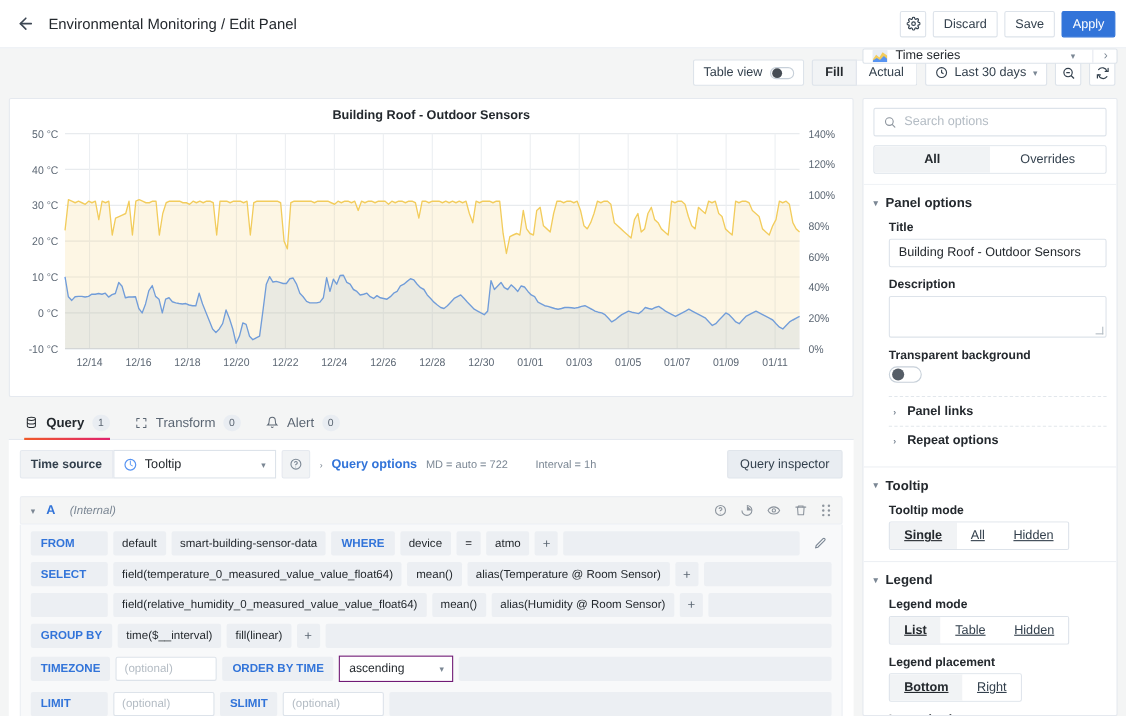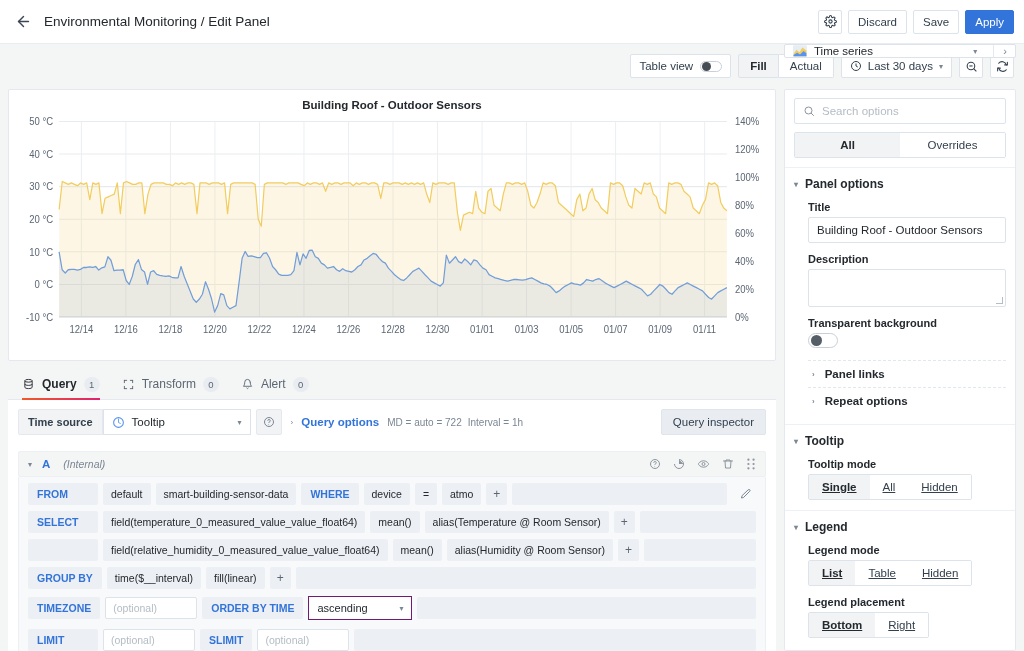--- a/index.html
+++ b/index.html
@@ -77,21 +77,21 @@
               align-items: center; padding: 0 9px; font-size: 11px; font-weight: 700;
               color: #33404d; border-radius: 2px 0 0 2px; }
   .ds-select { height: 26px; width: 148px; border: 1px solid #dde3ea; background: #fff;
                display: flex; align-items: center; gap: 7px; padding: 0 8px; font-size: 11.5px; color: #24292e; }
   .ds-icon-btn { width: 26px; height: 26px; background: #f1f3f5; border: 1px solid #e5e9ef;
                  display: flex; align-items: center; justify-content: center; color: #7b8794;
                  font-size: 11px; margin-left: 5px; border-radius: 2px; }
   .qopts { display: flex; align-items: center; gap: 8px; margin-left: 9px; flex: 1; }
   .qopts-toggle { font-size: 8px; color: #7b8794; }
   .qopts-label { font-size: 11.5px; font-weight: 700; color: #3274d9; cursor: pointer; }
-  .qopts-meta { font-size: 10px; color: #7b8794; display: flex; gap: 6px; text-align: center; }
+  .qopts-meta { font-size: 10px; color: #7b8794; display: flex; gap: 25px; text-align: center; }
   .qinspect { height: 26px; background: #e9edf2; border: 1px solid #e0e5eb; border-radius: 2px;
               padding: 0 11px; display: flex; align-items: center; font-size: 11.5px; color: #33404d; cursor: pointer; }
 
   .qrow-head { display: flex; align-items: center; height: 26px; background: #f4f5f5;
                border: 1px solid #eceff3; margin-top: 16px; padding: 0 9px; border-radius: 2px; }
   .qrow-caret { font-size: 8px; color: #7b8794; margin-right: 10px; }
   .qrow-ref { font-size: 11.5px; font-weight: 700; color: #3274d9; margin-right: 13px; }
   .qrow-ds { font-size: 10.5px; color: #7b8794; font-style: italic; }
   .qrow-icons { margin-left: auto; display: flex; gap: 12px; color: #8d959e; font-size: 11px; align-items: center; }
 

